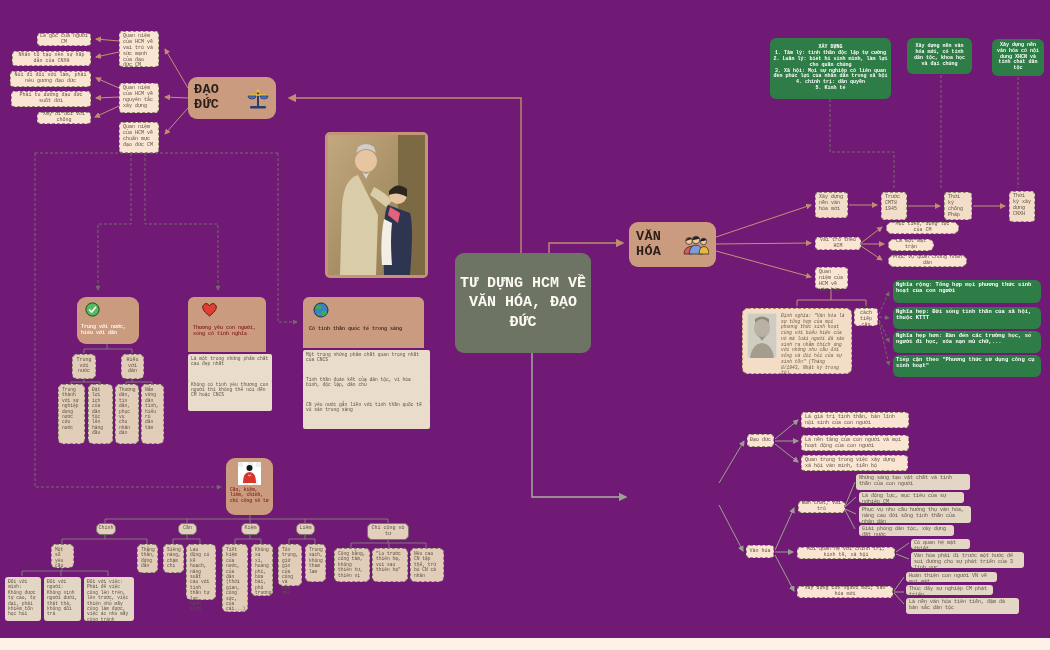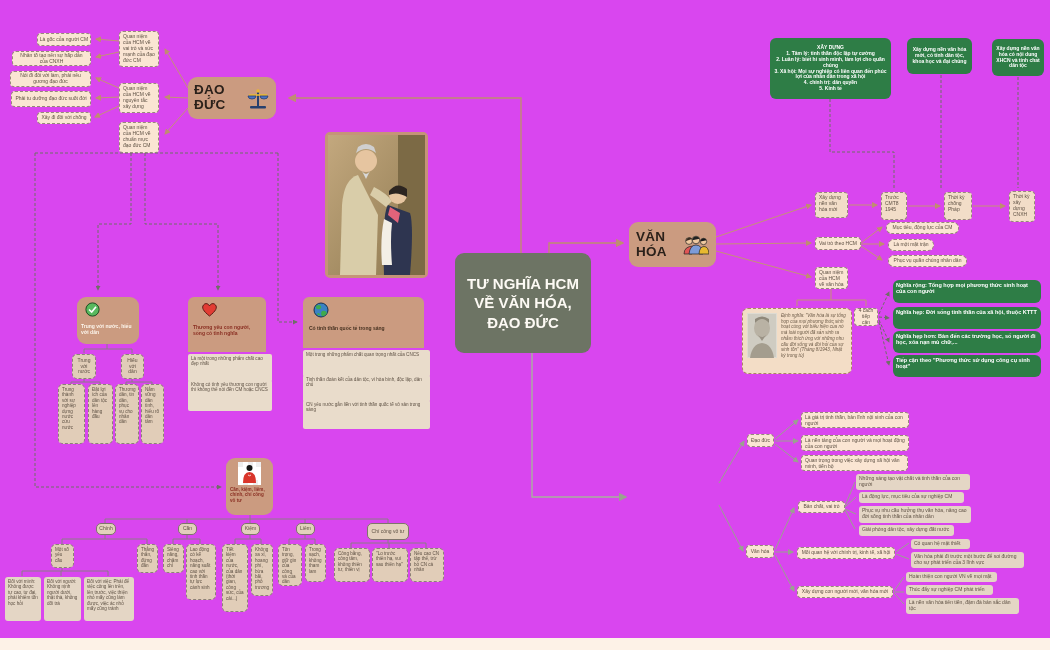--- a/index.html
+++ b/index.html
@@ -1,16 +1,16 @@
 <!DOCTYPE html>
 <html><head>
 <meta charset="utf-8">
 <style>
   html,body{margin:0;padding:0;background:#e8e8e8;font-family:"Liberation Sans",sans-serif;}
-  #canvas{position:relative;width:1050px;height:650px;background:#d946ef;overflow:hidden;}
+  #canvas{position:relative;width:1050px;height:650px;background:#701a75;overflow:hidden;font-family:Liberation Mono, monospace;}
   #lines{position:absolute;left:0;top:0;width:1050px;height:650px;pointer-events:none;}
   .bx{position:absolute;box-sizing:border-box;color:#5e5144;line-height:1.18;}
   .pad{padding:2px 3px;}
   .c{display:flex;align-items:center;justify-content:center;text-align:center;}
   .dash{border:1px dashed #97897a;border-radius:4px;background:#fae5d3;}
   .dash2{border:1px dashed #8d8177;border-radius:5px;background:#e1cdb8;}
   .lbl{border:1px solid #7e756b;border-radius:5px;background:#e3d0bc;}
   .solidbx{background:#e4d6c5;border-radius:3px;}
   .tan{background:#cb9b80;border-radius:9px;}
   .green{background:#2e7d46;border-radius:6px;color:#fff;font-weight:bold;}
@@ -153,21 +153,21 @@
     <path d="M34,36 q4,6 8,0 l-4,8 z" fill="#d8d8d8"></path>
     <path d="M46,52 q12,6 18,14 l-6,6 q-10,-8 -16,-12 z" fill="#d9cda9"></path>
     <path d="M60,70 q-6,8 -4,70 h26 q4,-50 0,-62 z" fill="#2e3550"></path>
     <circle cx="70" cy="60" r="9" fill="#e6c5a0"></circle>
     <path d="M61,56 q8,-10 18,-2 l0,8 q-10,-6 -18,-2 z" fill="#2c2520"></path>
     <path d="M62,72 l10,6 l-2,10 l-10,-8 z" fill="#e2637a"></path>
     <path d="M56,84 q-4,20 -2,46 h10 q-2,-26 0,-42 z" fill="#f3efe6"></path>
   </svg>
 </div>
 
-<div class="bx c" style="left:455px;top:253px;width:136px;height:100px;background:#6d7464;border-radius:9px;color:#fdfaf4;font-size:15px;font-weight:bold;line-height:1.3;padding:4px;">TƯ NGHĨA HCM VỀ VĂN HÓA, ĐẠO ĐỨC</div>
+<div class="bx c" style="left:455px;top:253px;width:136px;height:100px;background:#6d7464;border-radius:9px;color:#fdfaf4;font-size:15px;font-weight:bold;line-height:1.3;padding:4px;">TƯ DỰNG HCM VỀ VĂN HÓA, ĐẠO ĐỨC</div>
 
 <div class="bx tan" style="left:629px;top:222px;width:87px;height:45px;display:flex;align-items:center;padding:0 7px;gap:4px;">
   <span class="big-label">VĂN HÓA</span>
   <span style="display:inline-flex;">
     <svg width="26" height="20" viewBox="0 0 26 20">
           <circle cx="6" cy="6" r="3.4" fill="#f0c9a0" stroke="#222" stroke-width="0.7"></circle>
           <path d="M3,5 a3.4,3.4 0 0 1 6,-1 l-6,2z" fill="#3a2c20"></path>
           <path d="M1,19 q0,-8 10,-8 q0,0 -2,8z" fill="#e05555" stroke="#222" stroke-width="0.7"></path>
           <circle cx="13" cy="5" r="3.8" fill="#f0c9a0" stroke="#222" stroke-width="0.7"></circle>
           <path d="M9.4,4.4 a3.8,3.8 0 0 1 7.2,-0.6 l-7.2,1.4z" fill="#222"></path>

